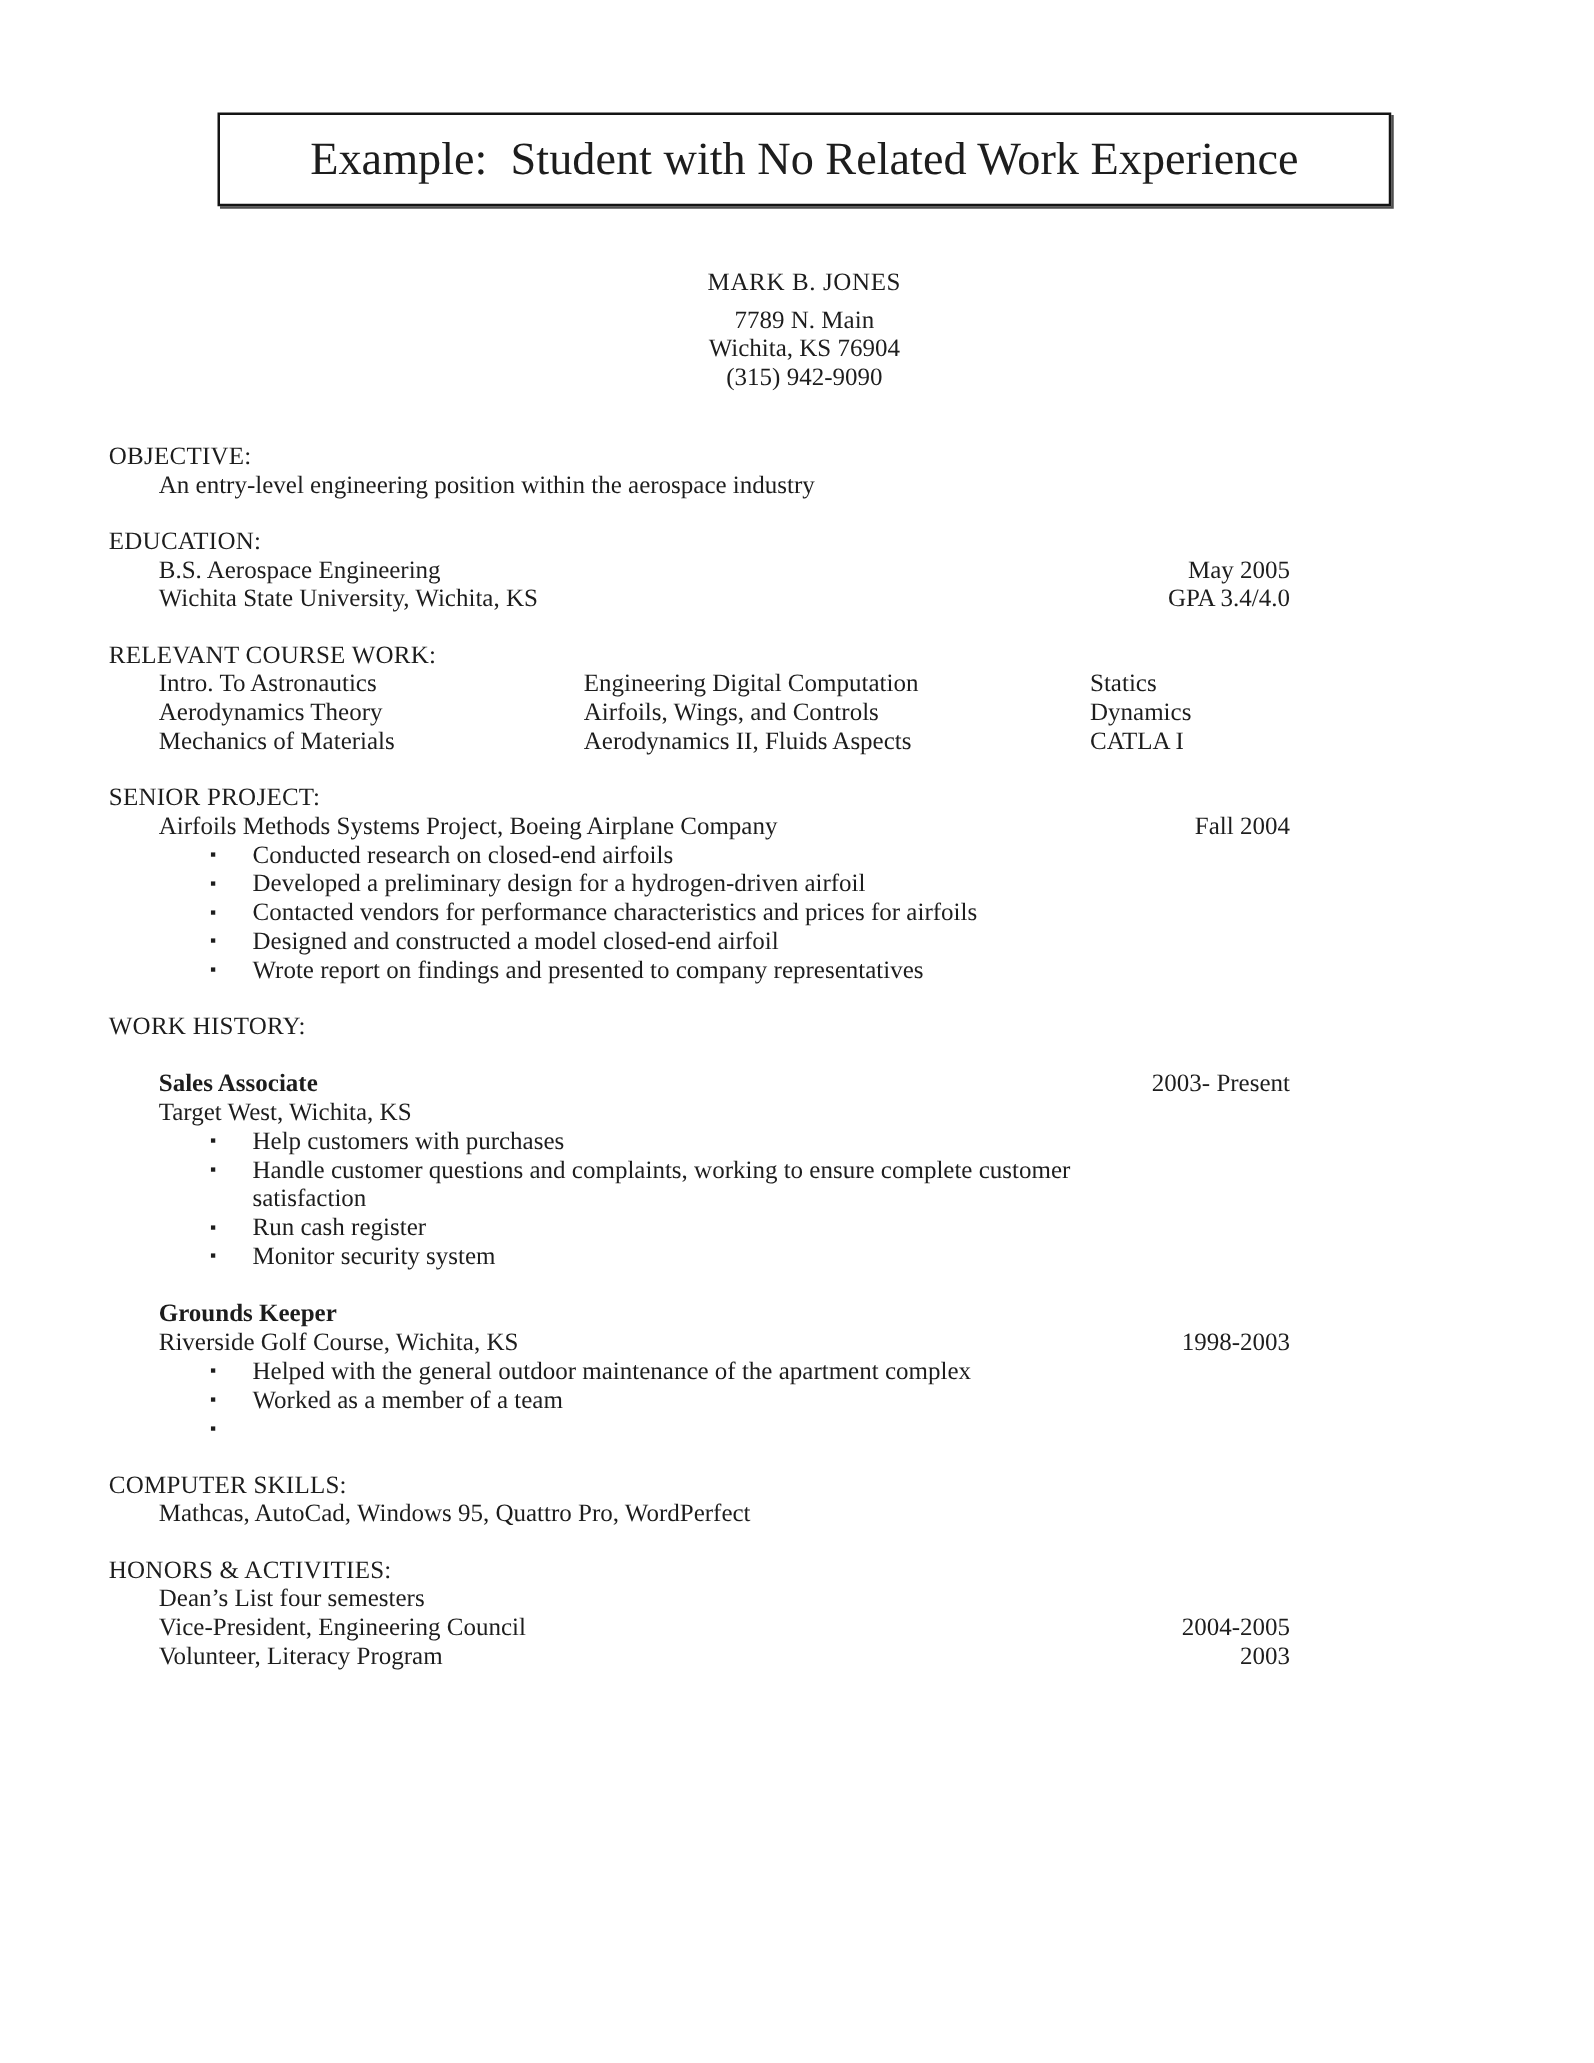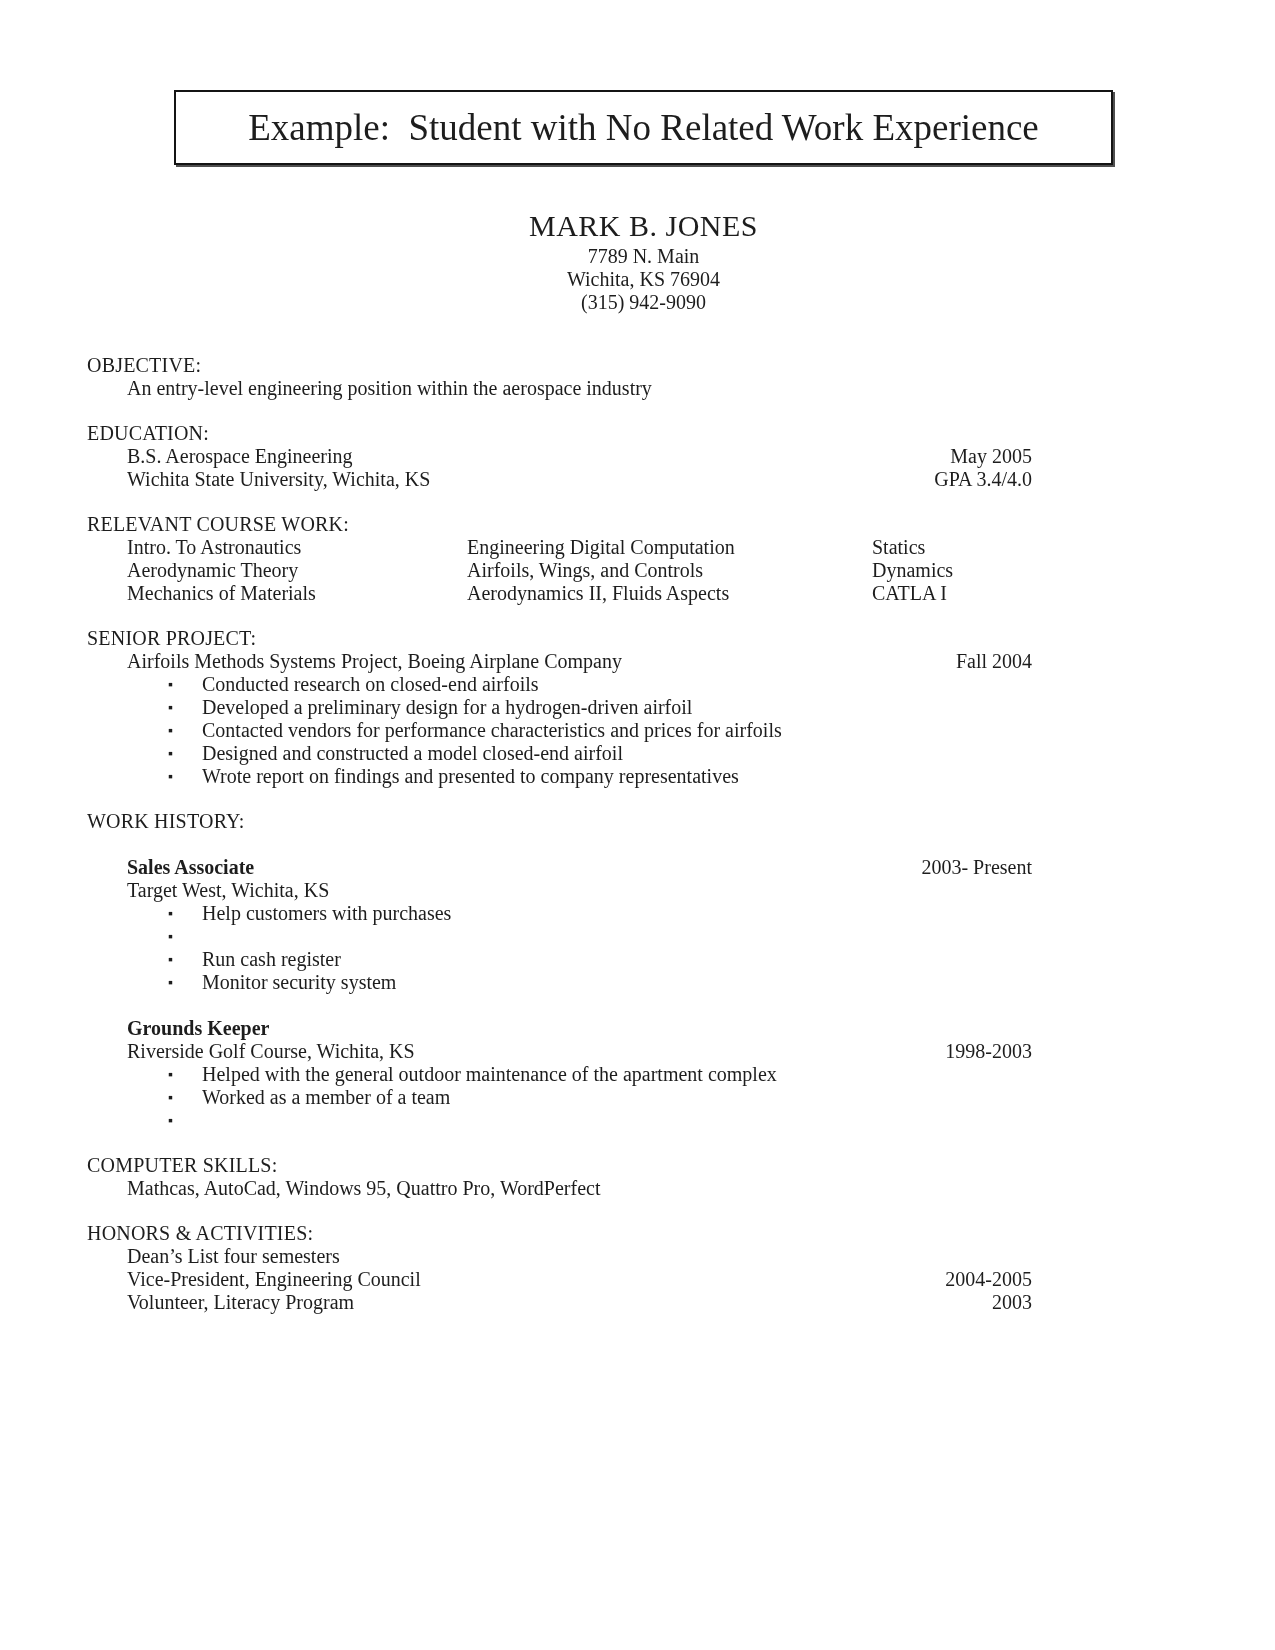--- a/index.html
+++ b/index.html
@@ -28,21 +28,21 @@
     line-height: 34px;
     background: #ffffff;
   }
 
   
   .header {
     margin: 46px 0 0 174px;
     width: 939px;
     text-align: center;
   }
-  .name { font-size: 30px; line-height: 30px; letter-spacing: 0.5px; }
+  .name { font-size: 20px; line-height: 30px; letter-spacing: 0.5px; }
   .addr { margin-top: 4px; }
   .addr div { line-height: 23px; }
 
   
   .content {
     margin: 40px 0 0 87px;
     width: 945px;
   }
   .section { margin-top: 22px; }
   .section:first-child { margin-top: 0; }
@@ -106,21 +106,21 @@
       <span class="date">GPA 3.4/4.0</span>
     </div>
   </div>
 
   <div class="section">
     <div class="heading">RELEVANT COURSE WORK:</div>
     <div class="courses">
       <span>Intro. To Astronautics</span>
       <span>Engineering Digital Computation</span>
       <span>Statics</span>
-      <span>Aerodynamic Theory</span>
+      <span>Aerodynamics Theory</span>
       <span>Airfoils, Wings, and Controls</span>
       <span>Dynamics</span>
       <span>Mechanics of Materials</span>
       <span>Aerodynamics II, Fluids Aspects</span>
       <span>CATLA I</span>
     </div>
   </div>
 
   <div class="section">
     <div class="heading">SENIOR PROJECT:</div>
@@ -158,20 +158,21 @@
         <span class="left job-title">Sales Associate</span>
         <span class="date">2003- Present</span>
       </div>
       <div class="ind">Target West, Wichita, KS</div>
       <div class="bullet-row">
         <span class="bullet-glyph">▪</span>
         <span class="bullet-text">Help customers with purchases</span>
       </div>
       <div class="bullet-row">
         <span class="bullet-glyph">▪</span>
+        <span class="bullet-text">Handle customer questions and complaints, working to ensure complete customer satisfaction</span>
       </div>
       <div class="bullet-row">
         <span class="bullet-glyph">▪</span>
         <span class="bullet-text">Run cash register</span>
       </div>
       <div class="bullet-row">
         <span class="bullet-glyph">▪</span>
         <span class="bullet-text">Monitor security system</span>
       </div>
     </div>

